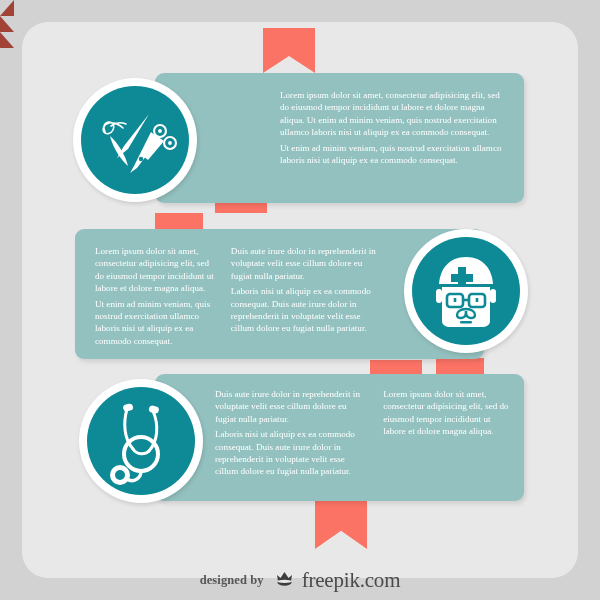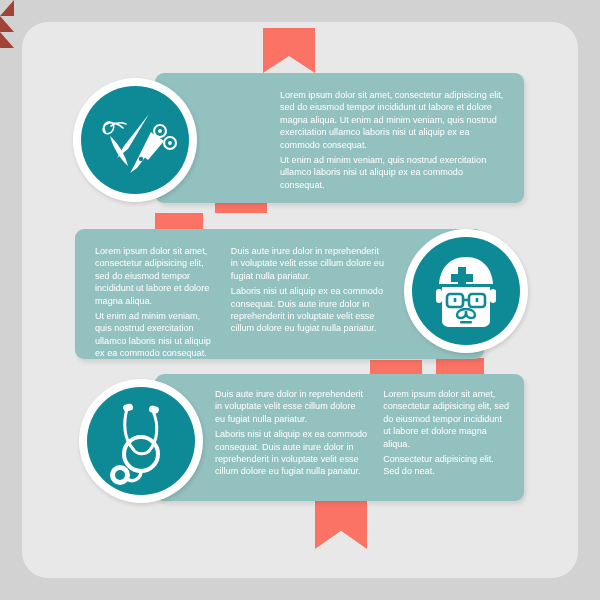--- a/index.html
+++ b/index.html
@@ -10,20 +10,21 @@
     width: 600px;
     height: 600px;
     background: #d2d2d2;
     font-family: "Liberation Sans", sans-serif;
     overflow: hidden;
   }
   #infographic {
     position: relative;
     width: 480px;
     height: 600px;
+    font-family: Liberation Serif, serif;
   }
   .card-bg {
     position: absolute;
     left: 22px;
     top: 22px;
     width: 556px;
     height: 556px;
     background: #e8e8e8;
     border-radius: 26px;
   }
@@ -246,21 +247,20 @@
   </div>
 
   <div class="panel" id="panel-3">
     <div class="cols">
       <div class="col col-left">
         <p class="body-text">Duis aute irure dolor in reprehenderit in voluptate velit esse cillum dolore eu fugiat nulla pariatur.</p>
         <p class="body-text">Laboris nisi ut aliquip ex ea commodo consequat. Duis aute irure dolor in reprehenderit in voluptate velit esse cillum dolore eu fugiat nulla pariatur.</p>
       </div>
       <div class="col col-right">
         <p class="body-text">Lorem ipsum dolor sit amet, consectetur adipisicing elit, sed do eiusmod tempor incididunt ut labore et dolore magna aliqua.</p>
-        <p class="body-text">Consectetur adipisicing elit. Sed do neat.</p>
       </div>
     </div>
   </div>
 
   <div class="circle" id="circle-surgical">
     <div class="circle-inner">
       <svg viewBox="0 0 108 108" xmlns="http://www.w3.org/2000/svg">
         <g fill="none" stroke="#ffffff" stroke-linecap="round">
           <path d="M24 46c-3-5 0-10 4-10s6 4 4 8-7 5-9 2 0-8 5-9 11 2 14 5" stroke-width="1.6"></path>
           <path d="M30 40c4-3 10-4 15-2" stroke-width="1.6"></path>
@@ -316,14 +316,25 @@
         <rect x="36" y="17" width="10" height="7" rx="3.5" fill="#ffffff" transform="rotate(-12 41 20)"></rect>
         <rect x="62" y="19" width="10" height="7" rx="3.5" fill="#ffffff" transform="rotate(14 67 22)"></rect>
         <circle cx="54" cy="67" r="17" fill="none" stroke="#ffffff" stroke-width="4"></circle>
         <path d="M54 84 C54 92 46 96 40 92" fill="none" stroke="#ffffff" stroke-width="3.4" stroke-linecap="round"></path>
         <circle cx="33" cy="88" r="10" fill="#ffffff"></circle>
         <circle cx="33" cy="88" r="5" fill="#0d8a96"></circle>
       </svg>
     </div>
   </div>
 
+  <div id="footer">
+    <span id="footer-designed-by">designed by</span>
+    <span id="footer-logo-mark">
+      <svg width="19" height="17" viewBox="0 0 19 17" xmlns="http://www.w3.org/2000/svg">
+        <path d="M2 5 L5.5 8 L9.5 2 L13.5 8 L17 5 L16 11 L3 11 Z" fill="#3d3d3d"></path>
+        <ellipse cx="9.5" cy="12.6" rx="7" ry="3.2" fill="#3d3d3d"></ellipse>
+        <ellipse cx="9.5" cy="11.4" rx="7.2" ry="1.6" fill="#e8e8e8"></ellipse>
+      </svg>
+    </span>
+    <span id="footer-brand">freepik.com</span>
+  </div>
 
 </div>
 
 </body></html>

